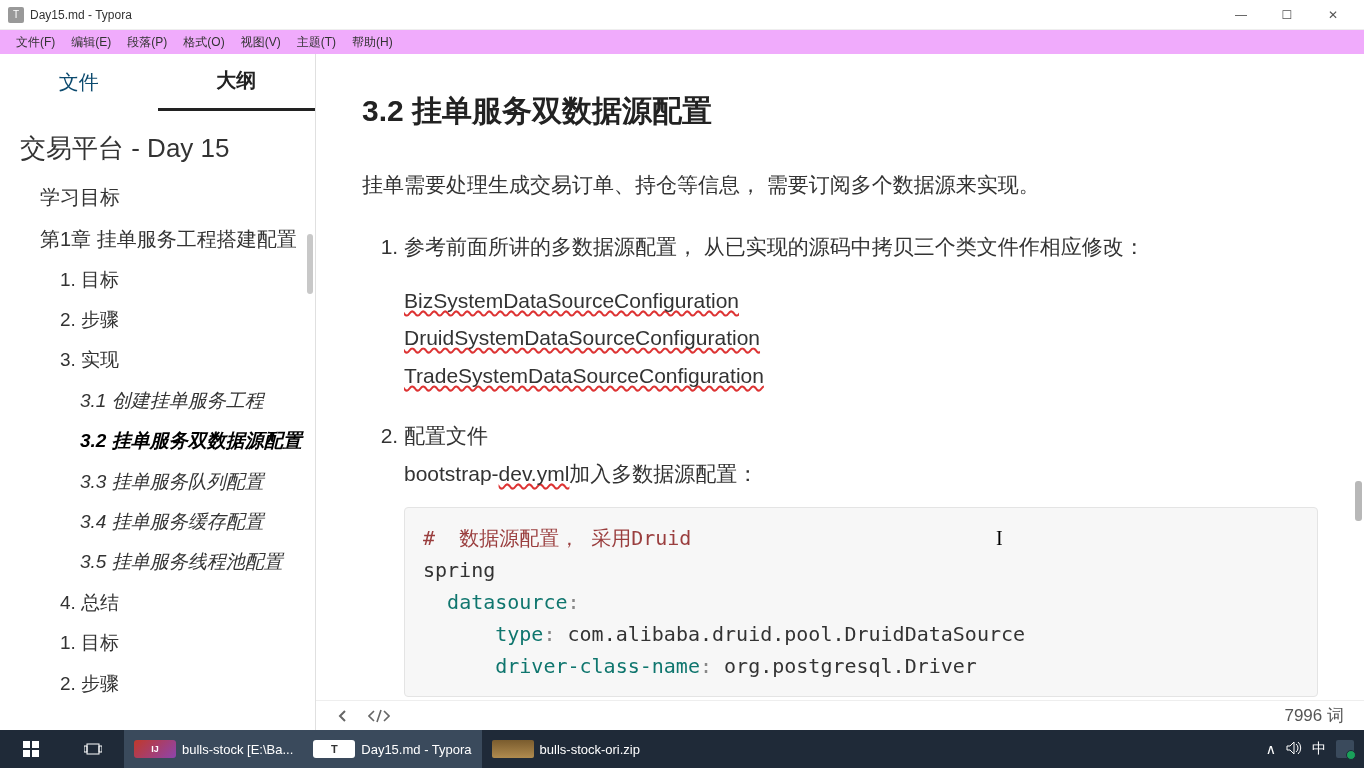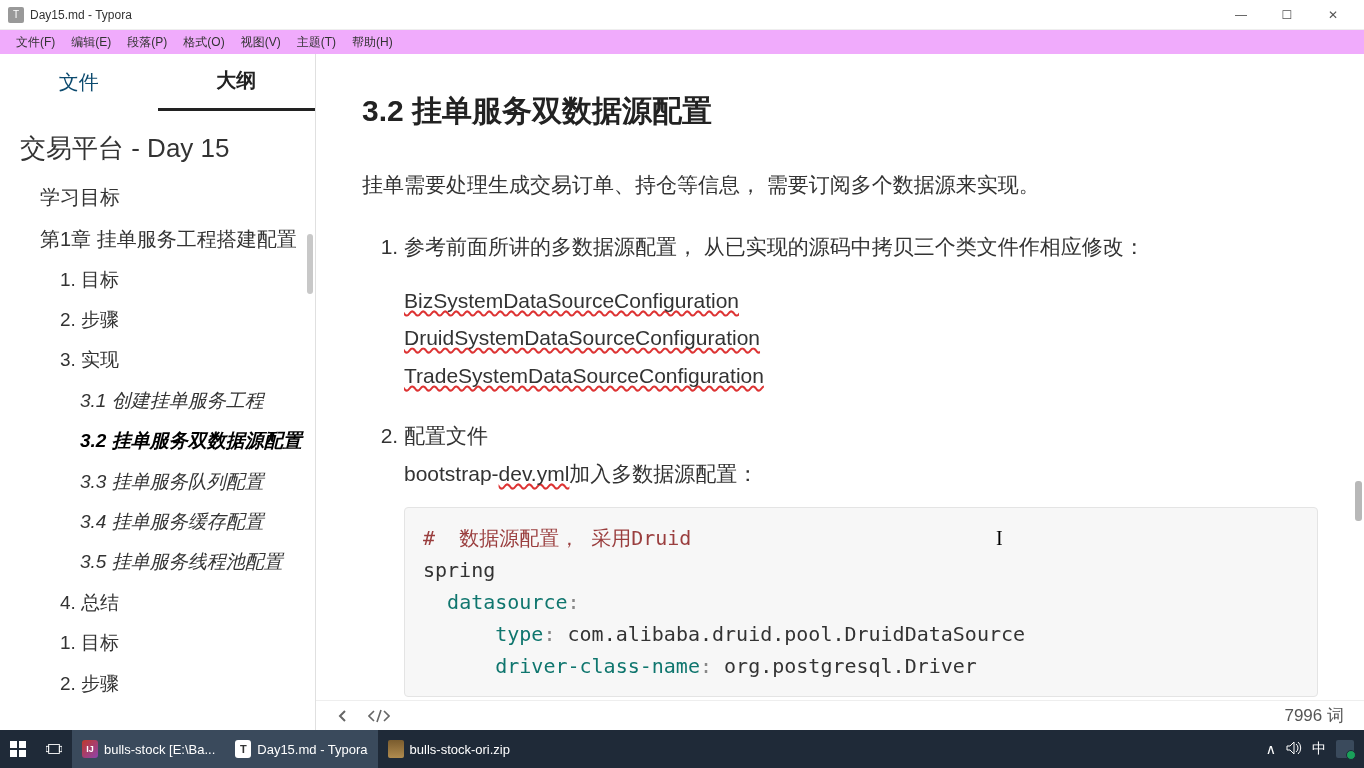--- a/index.html
+++ b/index.html
@@ -46,21 +46,21 @@
 .content-scroll-indicator { position: absolute; right: 2px; top: 427px; width: 7px; height: 40px; background: #b8b8b8; border-radius: 3px; }
 
 .statusbar { height: 30px; border-top: 1px solid #eee; display: flex; align-items: center; padding: 0 20px; font-size: 17px; color: #555; }
 .statusbar .left { display: flex; gap: 18px; align-items: center;}
 .statusbar .left span svg { vertical-align: middle; }
 .statusbar .spacer { flex: 1; }
 
 .taskbar { height: 38px; background: #1f2a38; display: flex; align-items: center; color: #fff; font-size: 13px; padding: 0 0; }
 .taskbar .tb-item { display: flex; align-items: center; gap: 6px; height: 100%; padding: 0 10px; }
 .taskbar .tb-item.active { background: #3a4a5c; }
-.taskbar .tb-icon { width: 16px; height: 18px; display: inline-flex; align-items: center; justify-content: center; }
+.taskbar .tb-icon { width: 42px; height: 18px; display: inline-flex; align-items: center; justify-content: center; }
 .taskbar .spacer { flex: 1; }
 .taskbar .tray { display: flex; align-items: center; gap: 10px; padding: 0 10px; font-size: 14px; }
 .tb-notif { width: 18px; height: 18px; background: #3a4a5c; border-radius: 2px; position: relative;}
 .tb-notif::after { content:''; position:absolute; right:-2px; bottom:-2px; width:8px; height:8px; background:#1aa05a; border-radius:50%; border:1px solid #1f2a38;}
 </style>
 </head>
 <body>
 
 <div class="titlebar">
   <span class="icon">T</span>

